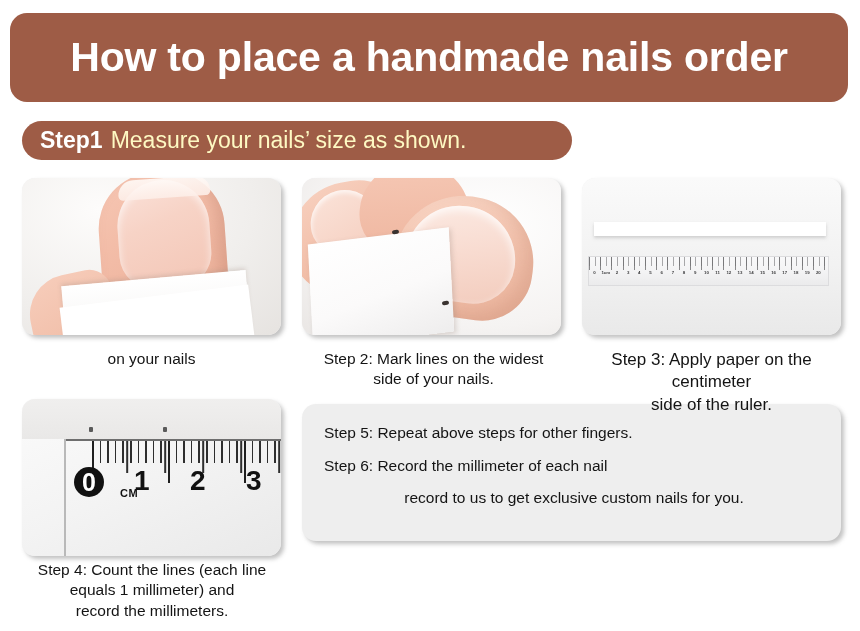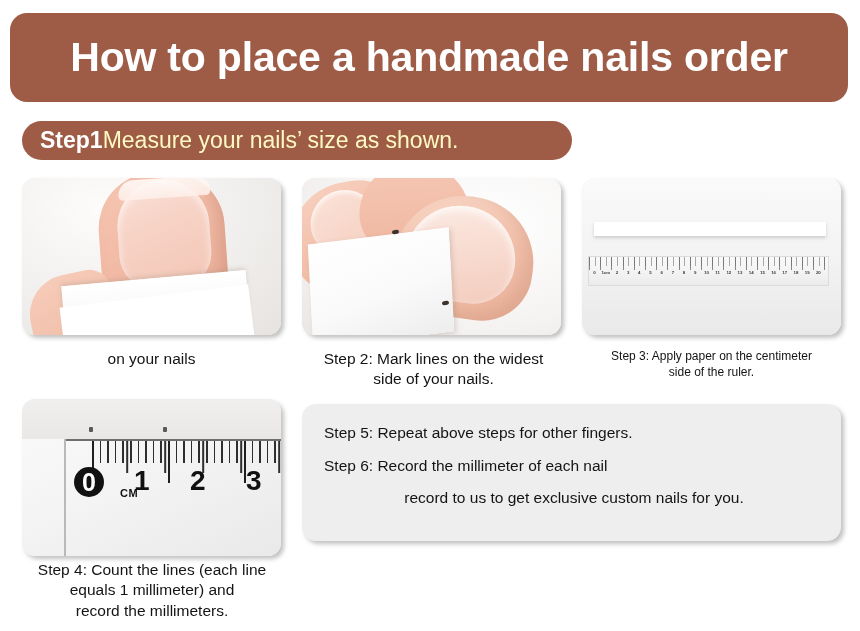--- a/index.html
+++ b/index.html
@@ -49,21 +49,21 @@
     border-radius: 20px;
     display: flex;
     align-items: center;
     padding-left: 18px;
     box-sizing: border-box;
   }
   .step-pill .pill-strong {
     color: #ffffff;
     font-size: 23px;
     font-weight: 700;
-    margin-right: 0;
+    margin-right: 8px;
     line-height: 1;
     text-align: center;
   }
   .step-pill .pill-text {
     color: #fef9c3;
     font-size: 23px;
     font-weight: 400;
     line-height: 1;
   }
 
@@ -88,21 +88,21 @@
   
   .caption {
     position: absolute;
     text-align: center;
     font-size: 15.5px;
     line-height: 1.32;
     color: #141414;
   }
   .cap1 { left: 10px;  top: 349px; width: 283px; }
   .cap2 { left: 292px; top: 349px; width: 283px; }
-  .cap3 { left: 570px; top: 349px; width: 283px; font-size: 12px; }
+  .cap3 { left: 570px; top: 349px; width: 283px; font-size: 17px; }
   .cap4 { left: 8px;   top: 560px; width: 288px; }
 
   
   .steps-list {
     position: absolute;
     left: 324px;
     top: 424px;
     width: 500px;
   }
   .steps-list .line {

